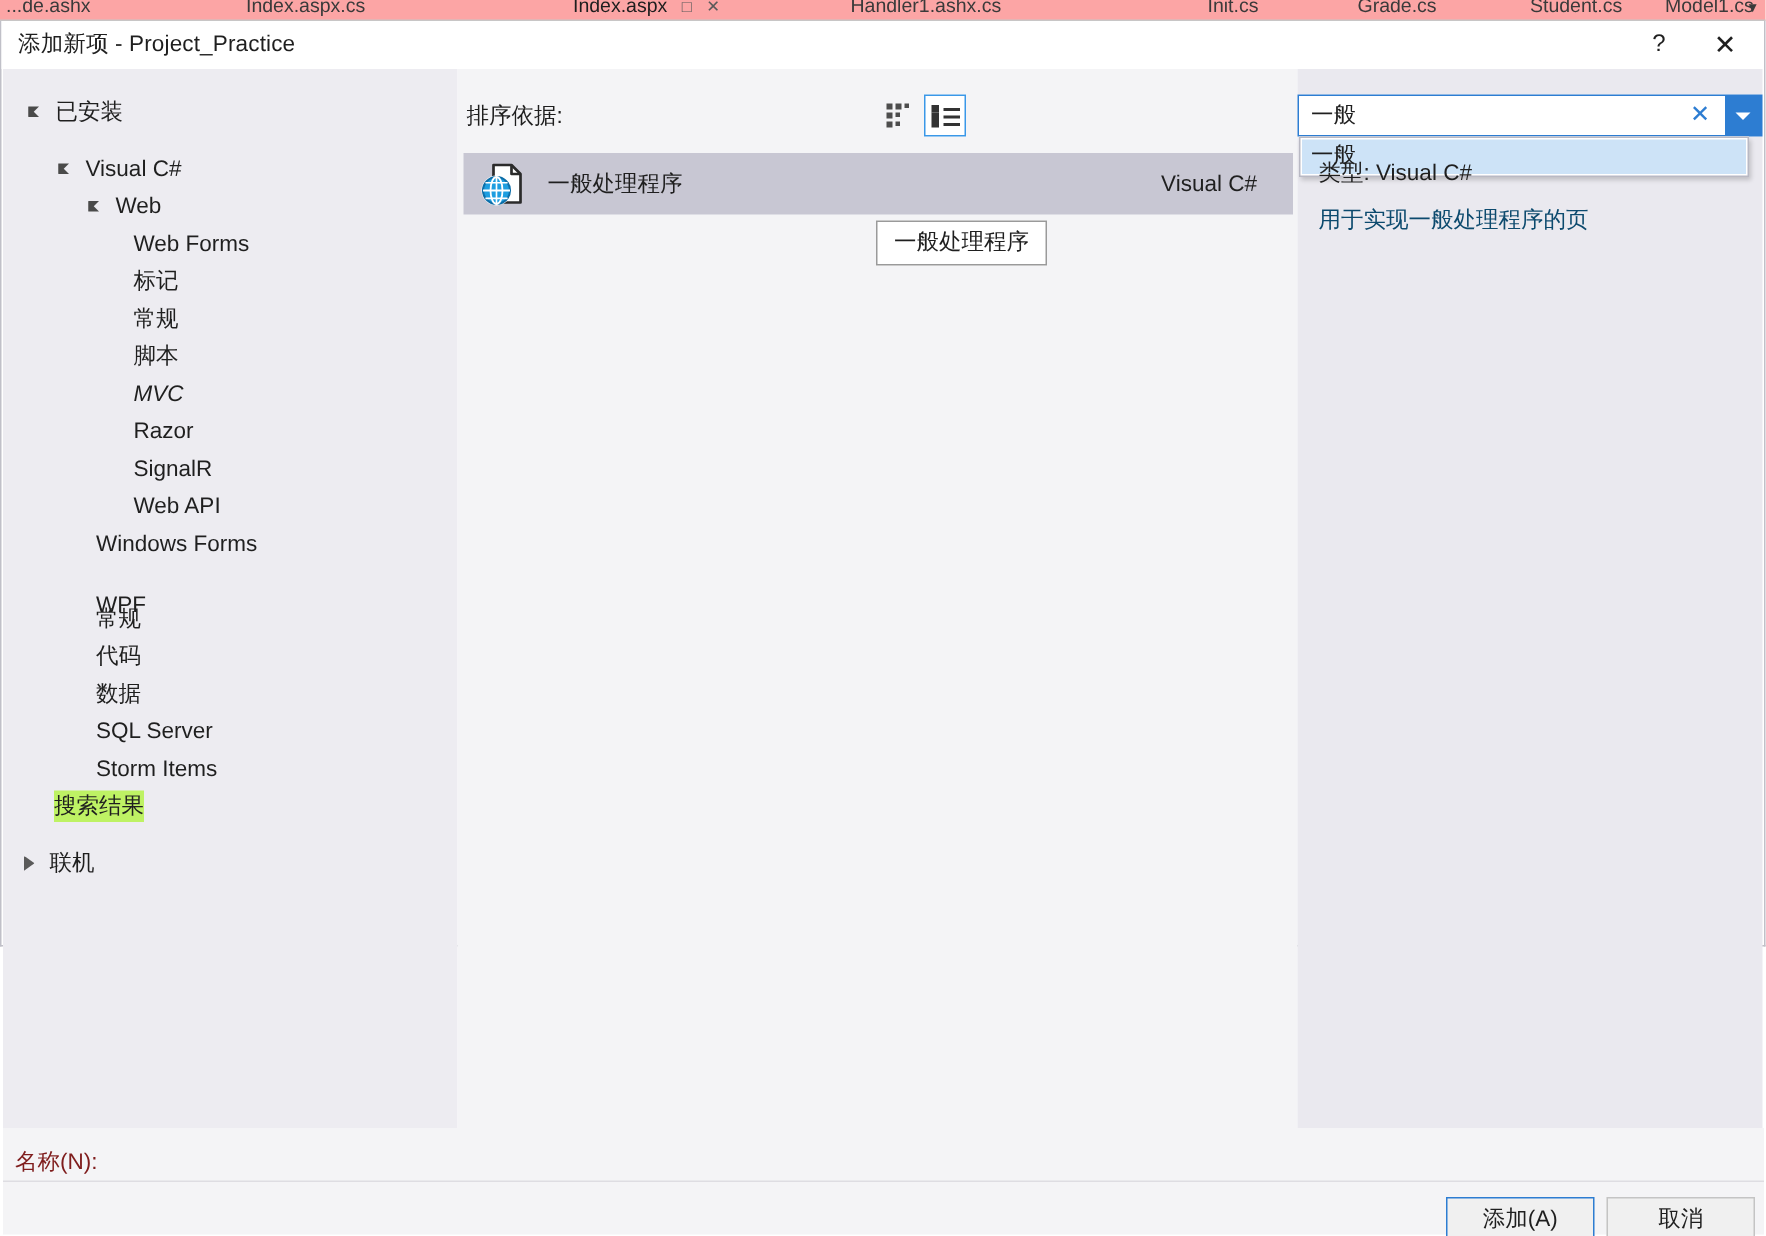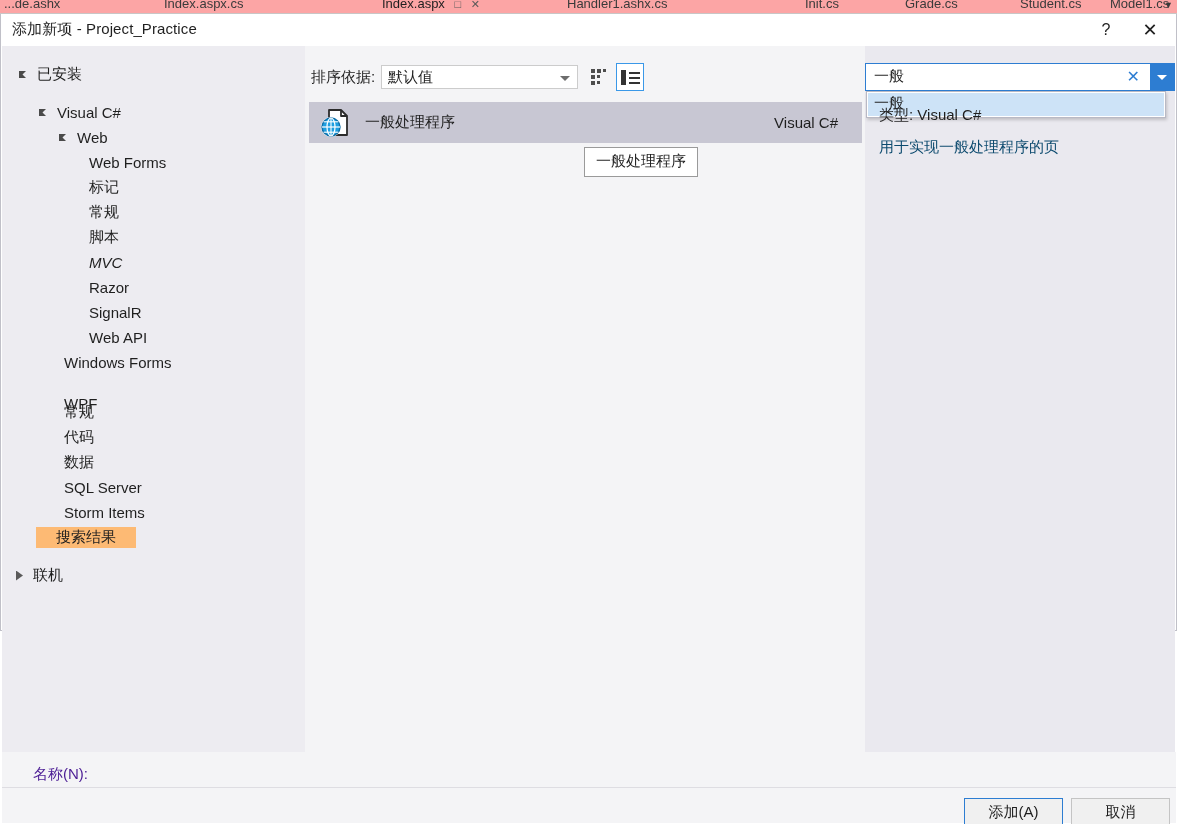--- a/index.html
+++ b/index.html
@@ -76,21 +76,21 @@
     position: absolute; left: 1px; top: 773px; width: 1174px; height: 36px;
     background: #f4f4f6; border-top: 1px solid #dedde2;
   }
 
   
   .tree-node {
     position: absolute; height: 25px; display: flex; align-items: center;
     font-size: 15px; color: #1f1f1f; white-space: nowrap;
   }
   .tree-node.selected .tree-label {
-    background: #fdba74; padding: 1px 20px; margin-left: -4px;
+    background: #bef264; padding: 1px 0; margin-left: -4px;
   }
   .tri {
     width: 12px; height: 12px; margin-right: 7px;
     display: inline-block; position: relative; flex: 0 0 auto;
   }
   .tri.open::before {
     content: ""; position: absolute; left: 1px; top: 2px;
     border-left: 7px solid #4a4a4a;
     border-top: 7px solid transparent;
     border-bottom: 0 solid transparent;
@@ -222,22 +222,22 @@
     position: absolute; left: 878px; top: 92px;
     font-size: 15px; color: #1f1f1f; white-space: nowrap;
   }
   #detail-desc {
     position: absolute; left: 878px; top: 122px; width: 280px;
     font-size: 15px; color: #0c4a6e; line-height: 21px;
   }
 
   
   #name-label {
-    position: absolute; left: 32px; top: 751px;
-    font-size: 15px; color: #4c1d95;
+    position: absolute; left: 9px; top: 751px;
+    font-size: 15px; color: #7f1d1d;
   }
   #name-input {
     position: absolute; left: 163px; top: 748px; width: 674px; height: 24px;
     background: #ffffff; border: 1px solid #cccccc;
     font-size: 15px; color: #1f1f1f;
     padding: 2px 0 0 5px;
   }
 
   
   .btn {
@@ -346,24 +346,20 @@
       <span class="tri closed"></span>
       <span class="tree-label">联机</span>
     </div>
   </div>
 
   <div id="center-panel"></div>
 
   <div id="right-panel"></div>
 
   <div id="sort-label">排序依据:</div>
-  <div id="sort-select">
-    <span class="val">默认值</span>
-    <span class="chev"></span>
-  </div>
 
   <div class="view-btn" id="view-grid">
     <span class="gicon">
       <i style="left:0;top:0;width:4px;height:4px;"></i>
       <i style="left:6px;top:0;width:4px;height:4px;"></i>
       <i style="left:12px;top:0;width:3px;height:3px;"></i>
       <i style="left:0;top:6px;width:4px;height:4px;"></i>
       <i style="left:6px;top:6px;width:3px;height:3px;"></i>
       <i style="left:0;top:12px;width:4px;height:4px;"></i>
       <i style="left:6px;top:12px;width:3px;height:3px;"></i>

